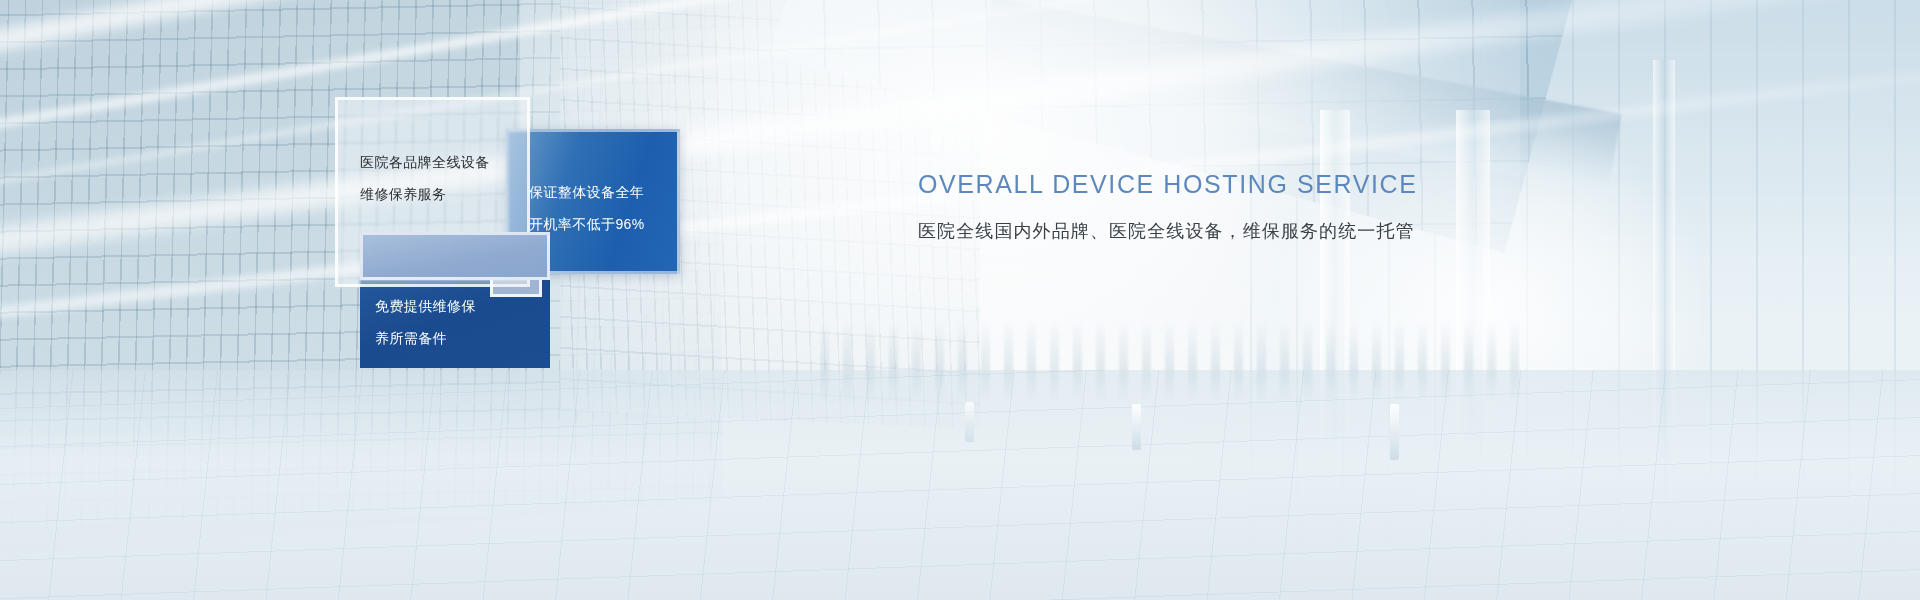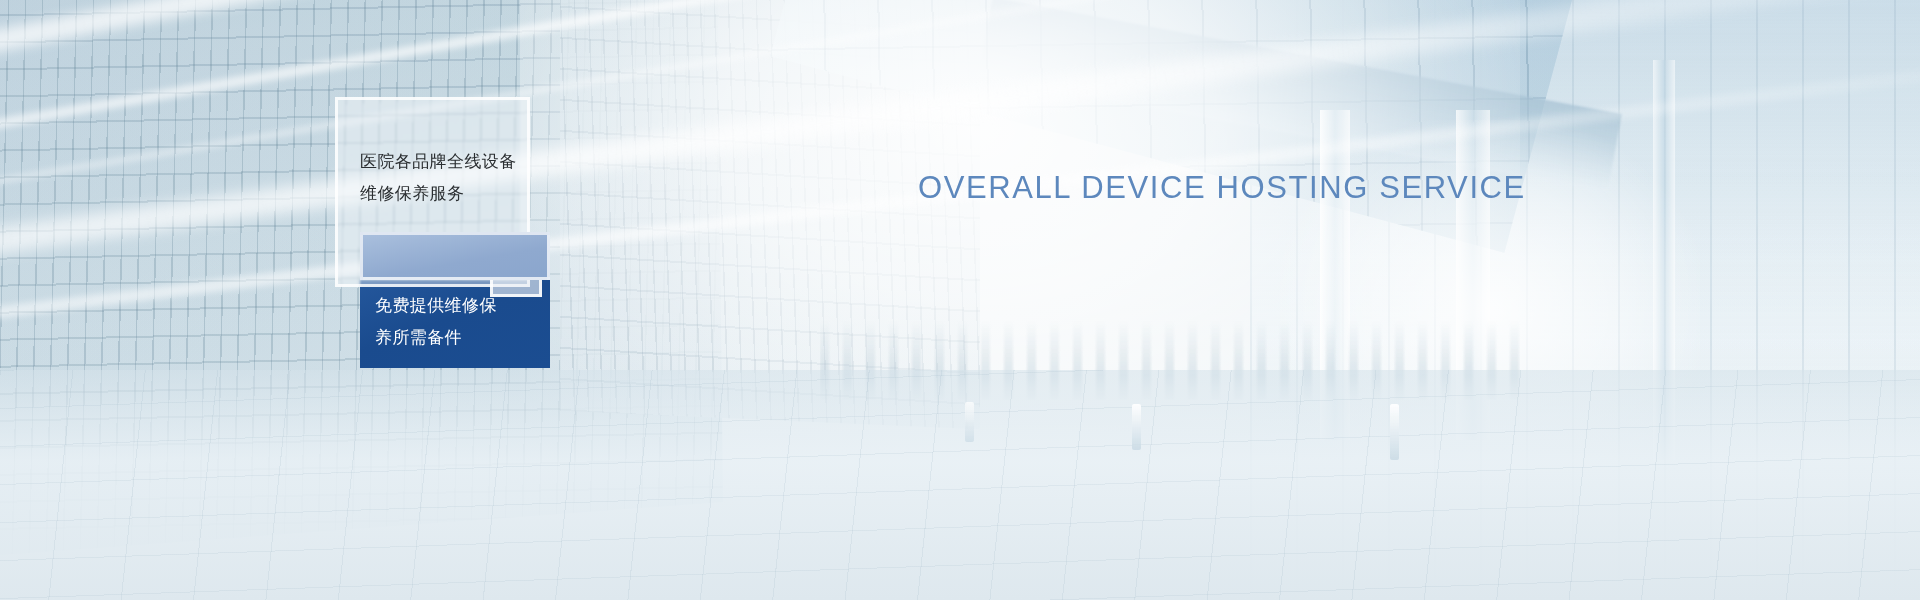--- a/index.html
+++ b/index.html
@@ -184,21 +184,21 @@
   .cards { position: absolute; left: 0; top: 0; width: 760px; height: 600px; }
 
   .card {
     position: absolute;
     display: flex;
     align-items: flex-end;
   }
 
   .card-text {
     position: absolute;
-    font-size: 17px;
+    font-size: 14px;
     line-height: 32px;
     letter-spacing: 0.4px;
     white-space: pre-line;
     font-family: "Liberation Sans", "DejaVu Sans", sans-serif;
   }
 
   
   #card-brand-service {
     left: 335px; top: 97px;
     width: 195px; height: 190px;
@@ -278,21 +278,21 @@
 
   
   #headline {
     position: absolute;
     left: 918px;
     top: 170px;
     width: 720px;
   }
 
   #eyebrow {
-    font-size: 31px;
+    font-size: 25px;
     letter-spacing: 1.6px;
     color: #5d88bd;
     font-weight: 400;
     white-space: nowrap;
     font-family: "Liberation Sans", "DejaVu Sans", sans-serif;
   }
 
   #title {
     margin-top: 9px;
     font-size: 56px;
@@ -348,30 +348,35 @@
     <div class="streak s6"></div>
   </div>
 
   <div class="cards">
 
     <div class="card" id="card-brand-service">
       <div class="card-text">医院各品牌全线设备
 维修保养服务</div>
     </div>
 
+    <div class="card" id="card-uptime">
+      <div class="card-text">保证整体设备全年
+开机率不低于96%</div>
+    </div>
 
     <div class="card" id="card-accent-block"></div>
 
     <div class="card" id="card-free-parts">
       <div class="card-text">免费提供维修保
 养所需备件</div>
     </div>
 
 
     <div class="card" id="card-overlap-square"></div>
 
   </div>
 
   <div id="headline">
     <div id="eyebrow">OVERALL DEVICE HOSTING SERVICE</div>
+    <div id="subtitle">医院全线国内外品牌、医院全线设备，维保服务的统一托管</div>
   </div>
 
 </div>
 
 </body></html>

